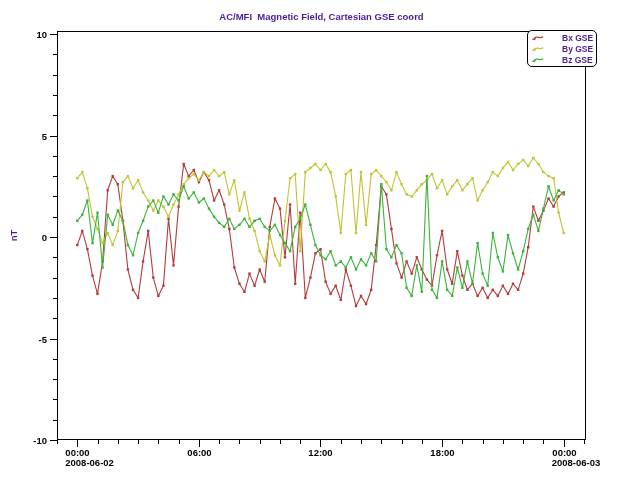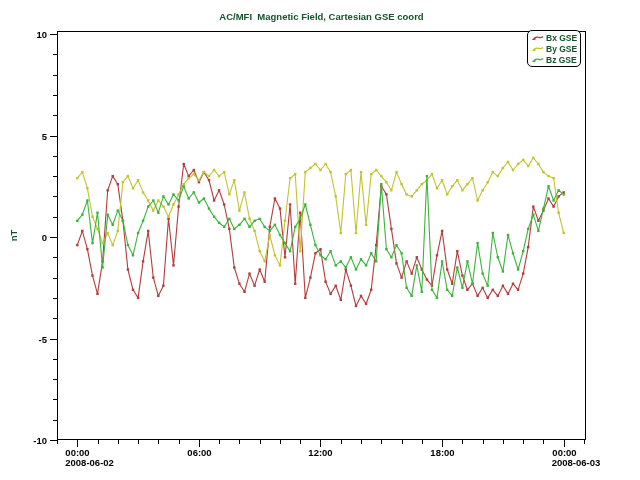--- a/index.html
+++ b/index.html
@@ -1,25 +1,25 @@
 <!DOCTYPE html>
 <html><head>
 <meta charset="utf-8">
 <style>
   html,body{margin:0;padding:0;background:#ffffff;}
   .screen{position:relative;width:640px;height:480px;background:#ffffff;overflow:hidden;
-          font-family:"Liberation Sans",sans-serif;color:#14532d;}
+          font-family:"Liberation Sans",sans-serif;color:#4c1d95;}
   .chart-title{position:absolute;left:57px;top:11px;width:529px;text-align:center;
                font-size:9.5px;font-weight:bold;white-space:pre;}
   .y-label{position:absolute;left:8px;top:230px;font-size:9.5px;font-weight:bold;
            transform:rotate(-90deg);transform-origin:center;}
   svg.plot{position:absolute;left:0;top:0;}
   .legend{position:absolute;left:527px;top:30px;background:#ffffff;border:1px solid #000;
           border-radius:5px;padding:1px 3px;display:flex;flex-direction:column;}
-  .legend-row{display:flex;align-items:center;gap:2px;height:11px;}
+  .legend-row{display:flex;align-items:center;gap:18px;height:11px;}
   .legend-row .lab{font-size:8.5px;font-weight:bold;white-space:nowrap;}
   .legend-row svg{display:block;}
 </style>
 </head>
 <body>
 
 <div class="screen">
   <div class="chart-title">AC/MFI  Magnetic Field, Cartesian GSE coord</div>
   <div class="y-label">nT</div>
   <svg class="plot" id="plot" width="640" height="480" viewBox="0 0 640 480">

